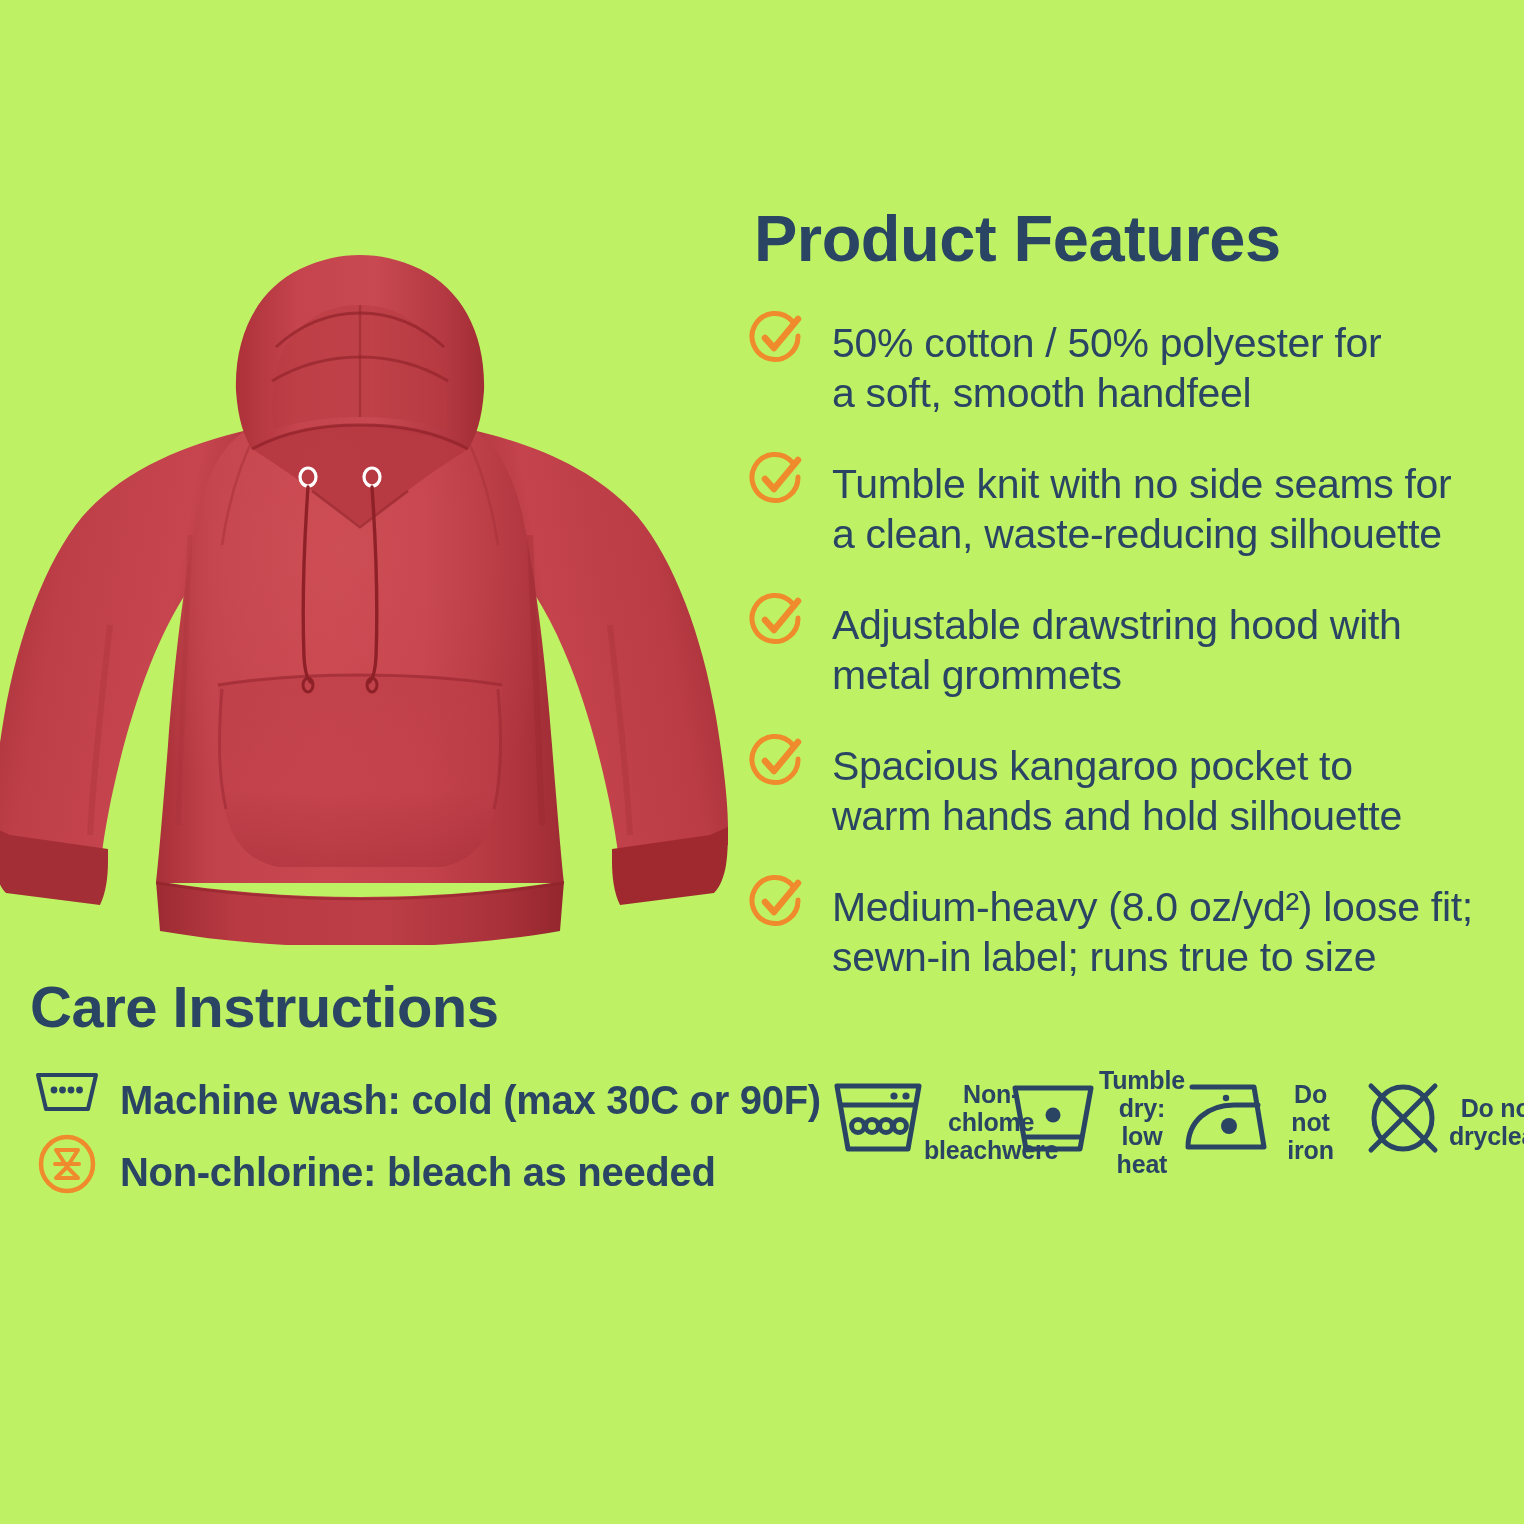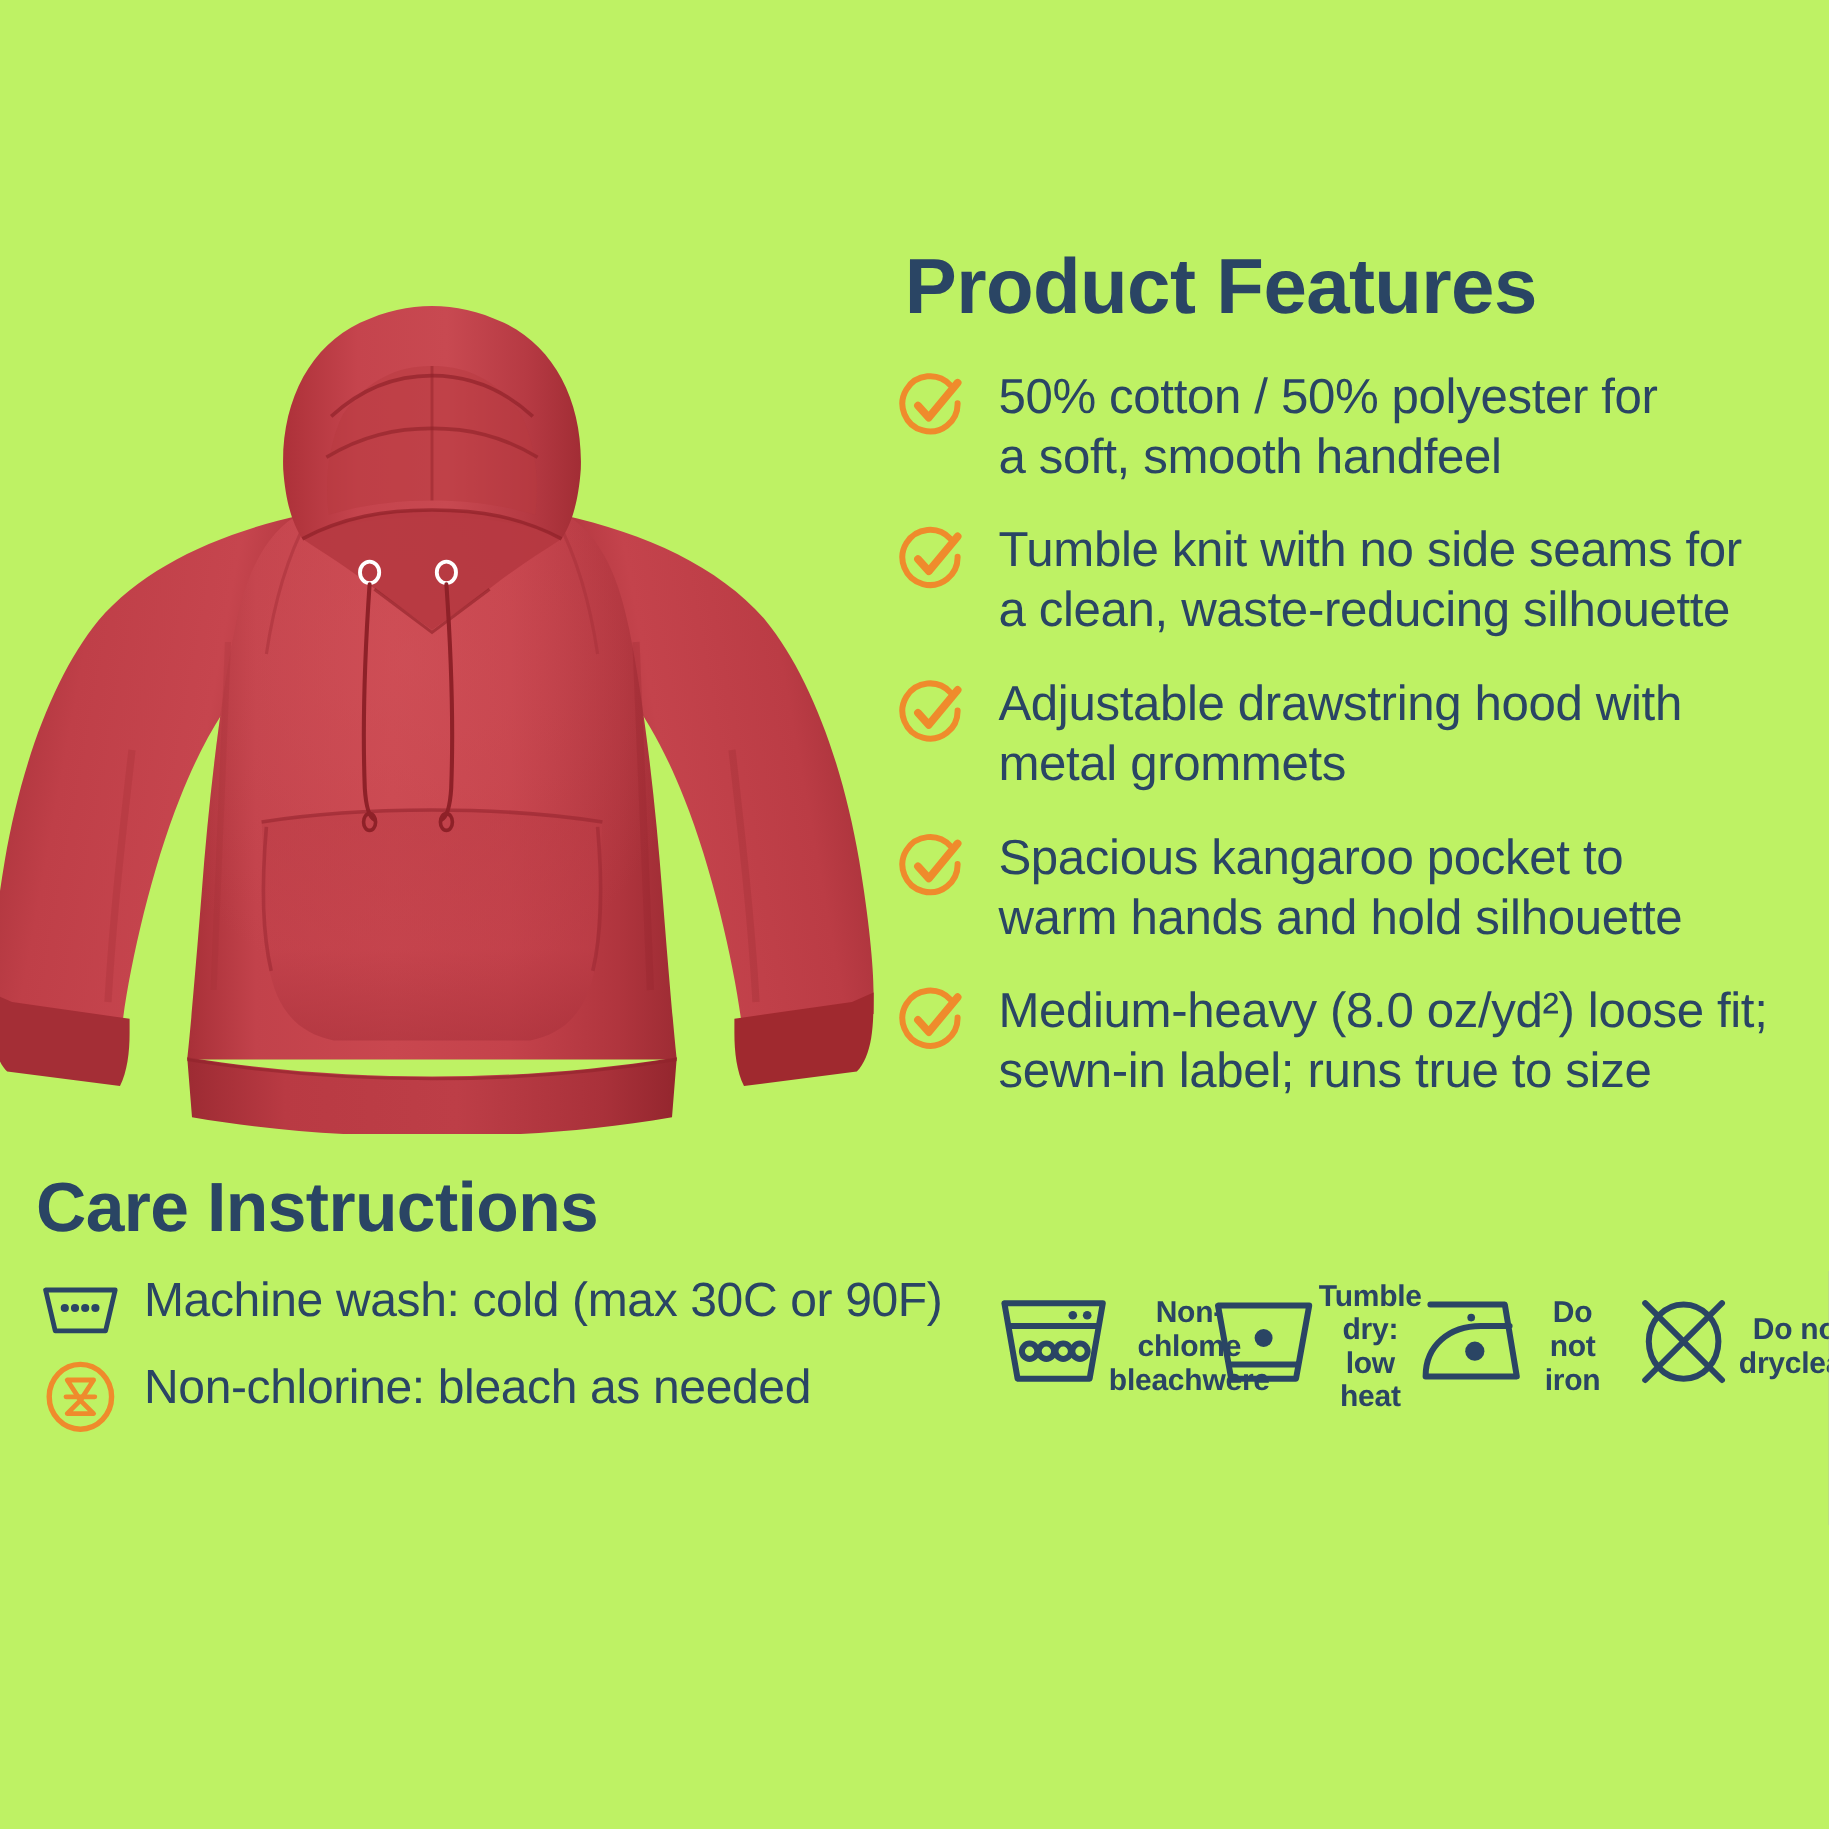--- a/index.html
+++ b/index.html
@@ -65,20 +65,21 @@
     margin-right: 26px;
     margin-top: 4px;
   }
   .feature-check svg { display: block; width: 58px; height: 58px; }
   .feature-text {
     color: #2a4564;
     font-size: 41px;
     line-height: 1.22;
     letter-spacing: -0.3px;
     white-space: pre-line;
+    margin-top: 13px;
   }
 
   
   #care-panel {
     position: absolute;
     left: 8px;
     top: 978px;
     width: 830px;
     margin-left: 22px;
   }
@@ -86,22 +87,23 @@
     color: #2a4564;
     font-size: 58px;
     font-weight: bold;
     letter-spacing: -0.5px;
     line-height: 1.0;
     margin: 0 0 26px 0;
     white-space: nowrap;
   }
   .care-row {
     display: flex;
-    align-items: flex-start;
+    align-items: flex-end;
     margin-bottom: 12px;
+    font-weight: bold;
   }
   .care-icon {
     flex: 0 0 auto;
     width: 74px;
     height: 60px;
     margin-right: 16px;
     display: flex;
     align-items: center;
     justify-content: center;
   }

